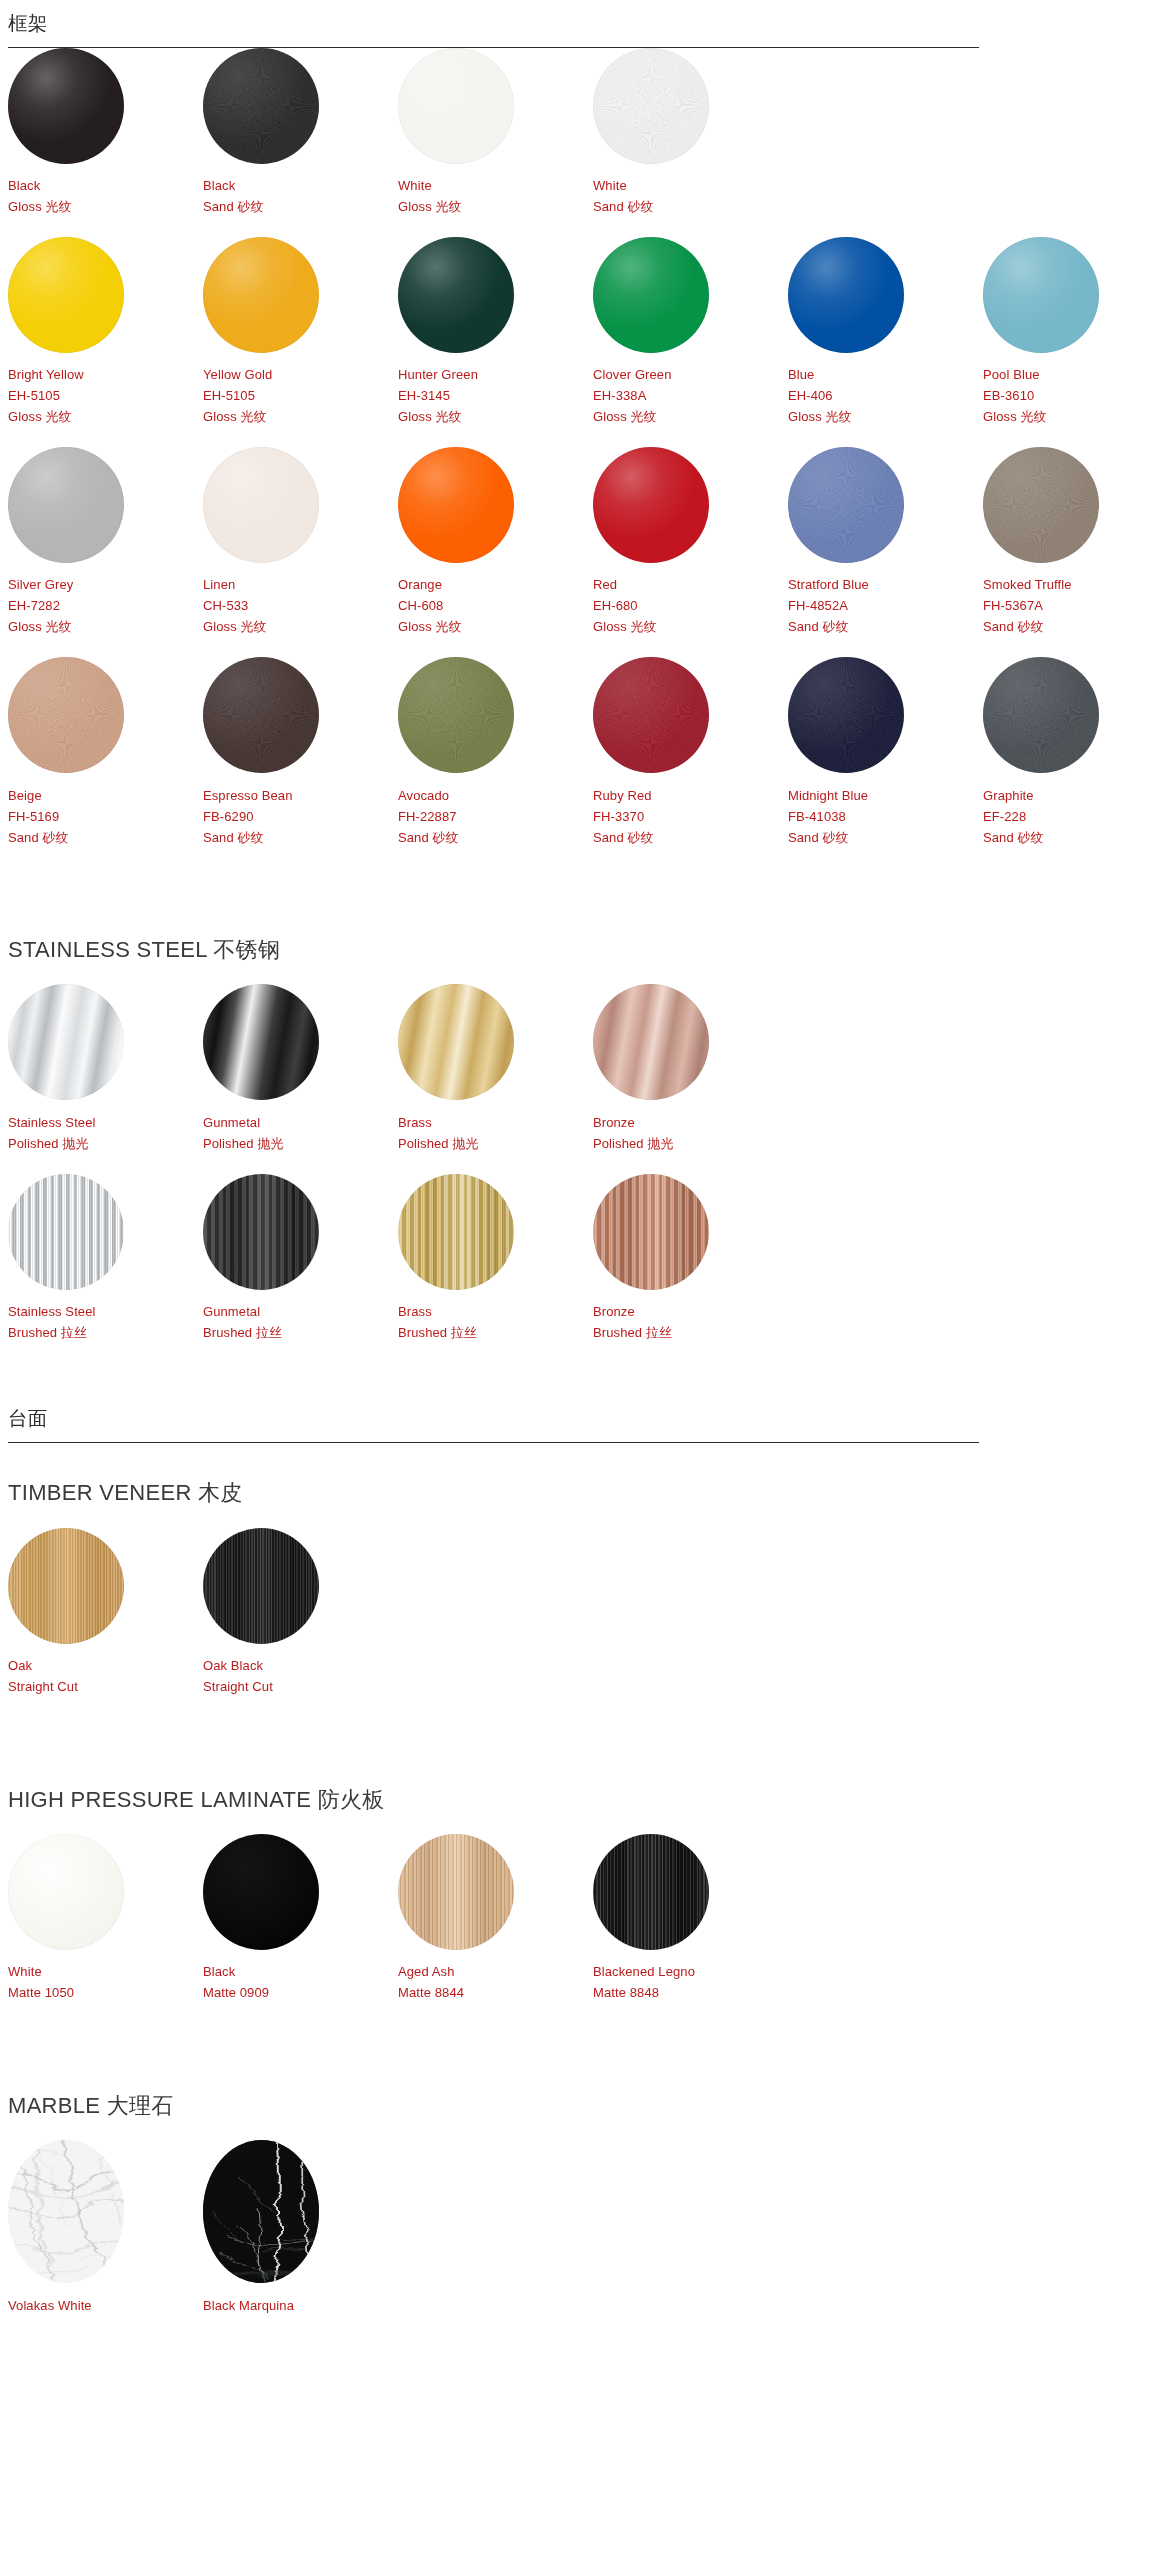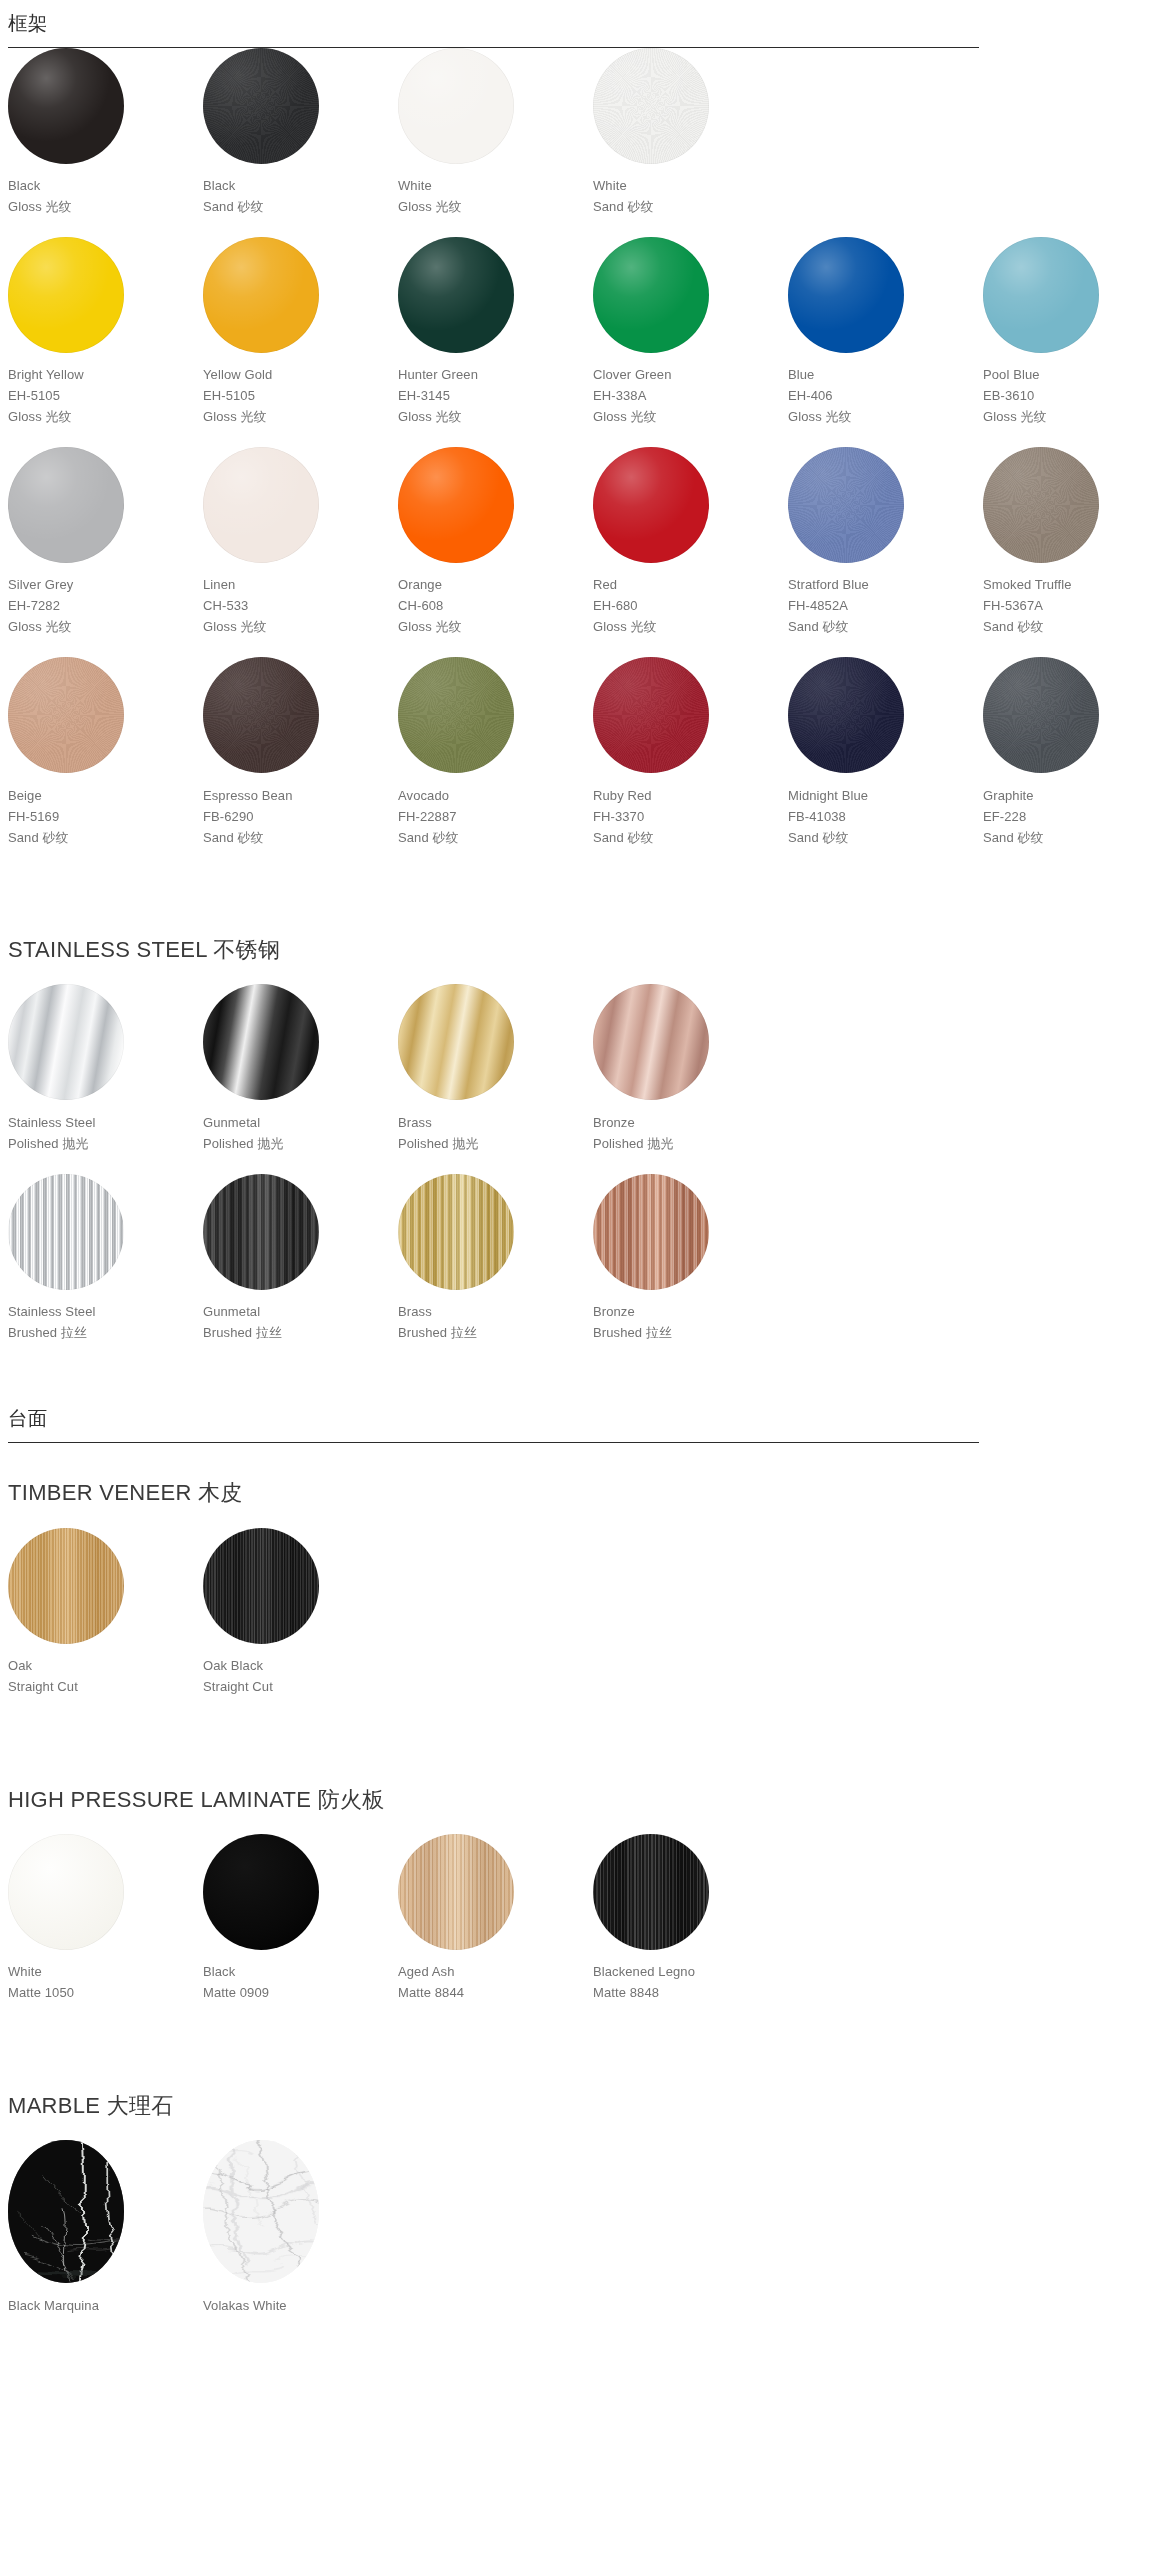--- a/index.html
+++ b/index.html
@@ -70,21 +70,21 @@
   .disc.oval {
     width: 116px;
     height: 143px;
     border-radius: 50%;
   }
   .labels {
     margin-top: 11.5px;
     font-size: 13px;
     line-height: 1.62;
     font-weight: 400;
-    color: #737373;
+    color: #b91c1c;
     letter-spacing: 0.1px;
   }
   .labels .ln { display: block; white-space: nowrap; }
   .block-gap-lg { height: 33px; }
 
   
   .m-ss-pol {
     background:
       linear-gradient(100deg,
         #ffffff 0%, #f2f3f4 7%, #cfd2d5 15%, #eef0f1 23%,
@@ -516,20 +516,46 @@
           <div class="disc edge l-blacklegno"></div>
           <div class="labels">
             <span class="ln">Blackened Legno</span>
             <span class="ln">Matte 8848</span>
           </div>
         </div>
       </div>
       <div class="block-gap-lg"></div>
       <div class="section-head">MARBLE 大理石</div>
       <div class="row">
+        <div class="swatch-cell">
+          <div class="disc edge oval">
+            <svg class="marble-svg" viewBox="0 0 200 250" preserveAspectRatio="none">
+    <rect width="200" height="250" fill="#f4f4f4"></rect>
+    <g filter="url(#veinW)" fill="none" stroke="#a9a9ab" stroke-linecap="round">
+      <path d="M-10,60 C40,40 70,95 110,80 S180,40 215,55" stroke-width="2.2" opacity=".75"></path>
+      <path d="M-10,120 C30,105 60,150 105,130 S175,95 215,115" stroke-width="1.6" opacity=".6"></path>
+      <path d="M10,-10 C45,60 30,130 60,200 S80,255 95,262" stroke-width="2" opacity=".65"></path>
+      <path d="M90,-10 C120,50 100,120 140,175 S165,240 175,262" stroke-width="2.4" opacity=".7"></path>
+      <path d="M-10,195 C40,175 80,210 120,195 S180,165 215,185" stroke-width="1.4" opacity=".5"></path>
+      <path d="M150,-10 C160,60 185,100 200,150" stroke-width="1.3" opacity=".45"></path>
+      <path d="M-10,20 C30,30 55,10 90,25" stroke-width="1.1" opacity=".4"></path>
+      <path d="M35,240 C70,215 95,235 140,220" stroke-width="1.1" opacity=".4"></path>
+      <path d="M60,30 C90,70 80,110 100,150" stroke-width="1" opacity=".35"></path>
+      <path d="M120,215 C150,190 170,215 200,205" stroke-width="1" opacity=".35"></path>
+    </g>
+    <g filter="url(#veinW)" fill="none" stroke="#cfcfd1" stroke-width="5" opacity=".55">
+      <path d="M-10,85 C50,65 80,125 130,100 S190,70 215,90"></path>
+      <path d="M45,-10 C60,70 45,140 75,220"></path>
+    </g>
+  </svg>
+          </div>
+          <div class="labels">
+            <span class="ln">Volakas White</span>
+          </div>
+        </div>
         <div class="swatch-cell">
           <div class="disc edge oval">
             <svg class="marble-svg" viewBox="0 0 200 250" preserveAspectRatio="none">
     <rect width="200" height="250" fill="#070707"></rect>
     <rect width="200" height="250" fill="#111" opacity=".6"></rect>
     <g filter="url(#veinB)" fill="none" stroke="#e8eae8" stroke-linecap="round">
       <path d="M128,-10 C134,40 128,90 132,140 S125,215 120,262" stroke-width="3.4" opacity=".92"></path>
       <path d="M168,-10 C172,50 165,110 176,160 S180,225 178,262" stroke-width="3" opacity=".85"></path>
       <path d="M95,120 C105,150 90,185 98,230" stroke-width="1.5" opacity=".7"></path>
       <path d="M60,150 C80,170 95,200 105,245" stroke-width="1.3" opacity=".62"></path>
@@ -542,46 +568,20 @@
     </g>
     <g filter="url(#veinB)" fill="none" stroke="#3d4a44" stroke-width="6" opacity=".35">
       <path d="M-5,230 C50,238 110,232 205,240"></path>
     </g>
   </svg>
           </div>
           <div class="labels">
             <span class="ln">Black Marquina</span>
           </div>
         </div>
-        <div class="swatch-cell">
-          <div class="disc edge oval">
-            <svg class="marble-svg" viewBox="0 0 200 250" preserveAspectRatio="none">
-    <rect width="200" height="250" fill="#f4f4f4"></rect>
-    <g filter="url(#veinW)" fill="none" stroke="#a9a9ab" stroke-linecap="round">
-      <path d="M-10,60 C40,40 70,95 110,80 S180,40 215,55" stroke-width="2.2" opacity=".75"></path>
-      <path d="M-10,120 C30,105 60,150 105,130 S175,95 215,115" stroke-width="1.6" opacity=".6"></path>
-      <path d="M10,-10 C45,60 30,130 60,200 S80,255 95,262" stroke-width="2" opacity=".65"></path>
-      <path d="M90,-10 C120,50 100,120 140,175 S165,240 175,262" stroke-width="2.4" opacity=".7"></path>
-      <path d="M-10,195 C40,175 80,210 120,195 S180,165 215,185" stroke-width="1.4" opacity=".5"></path>
-      <path d="M150,-10 C160,60 185,100 200,150" stroke-width="1.3" opacity=".45"></path>
-      <path d="M-10,20 C30,30 55,10 90,25" stroke-width="1.1" opacity=".4"></path>
-      <path d="M35,240 C70,215 95,235 140,220" stroke-width="1.1" opacity=".4"></path>
-      <path d="M60,30 C90,70 80,110 100,150" stroke-width="1" opacity=".35"></path>
-      <path d="M120,215 C150,190 170,215 200,205" stroke-width="1" opacity=".35"></path>
-    </g>
-    <g filter="url(#veinW)" fill="none" stroke="#cfcfd1" stroke-width="5" opacity=".55">
-      <path d="M-10,85 C50,65 80,125 130,100 S190,70 215,90"></path>
-      <path d="M45,-10 C60,70 45,140 75,220"></path>
-    </g>
-  </svg>
-          </div>
-          <div class="labels">
-            <span class="ln">Volakas White</span>
-          </div>
-        </div>
       </div>
       <div class="block-gap-lg"></div>
     </div>
 </div>
 
 <svg width="0" height="0" style="position:absolute" aria-hidden="true">
   <defs>
     <filter id="veinW" x="-20%" y="-20%" width="140%" height="140%">
       <feTurbulence type="fractalNoise" baseFrequency="0.012 0.05" numOctaves="4" seed="7" result="t"></feTurbulence>
       <feDisplacementMap in="SourceGraphic" in2="t" scale="26" xChannelSelector="R" yChannelSelector="G"></feDisplacementMap>

